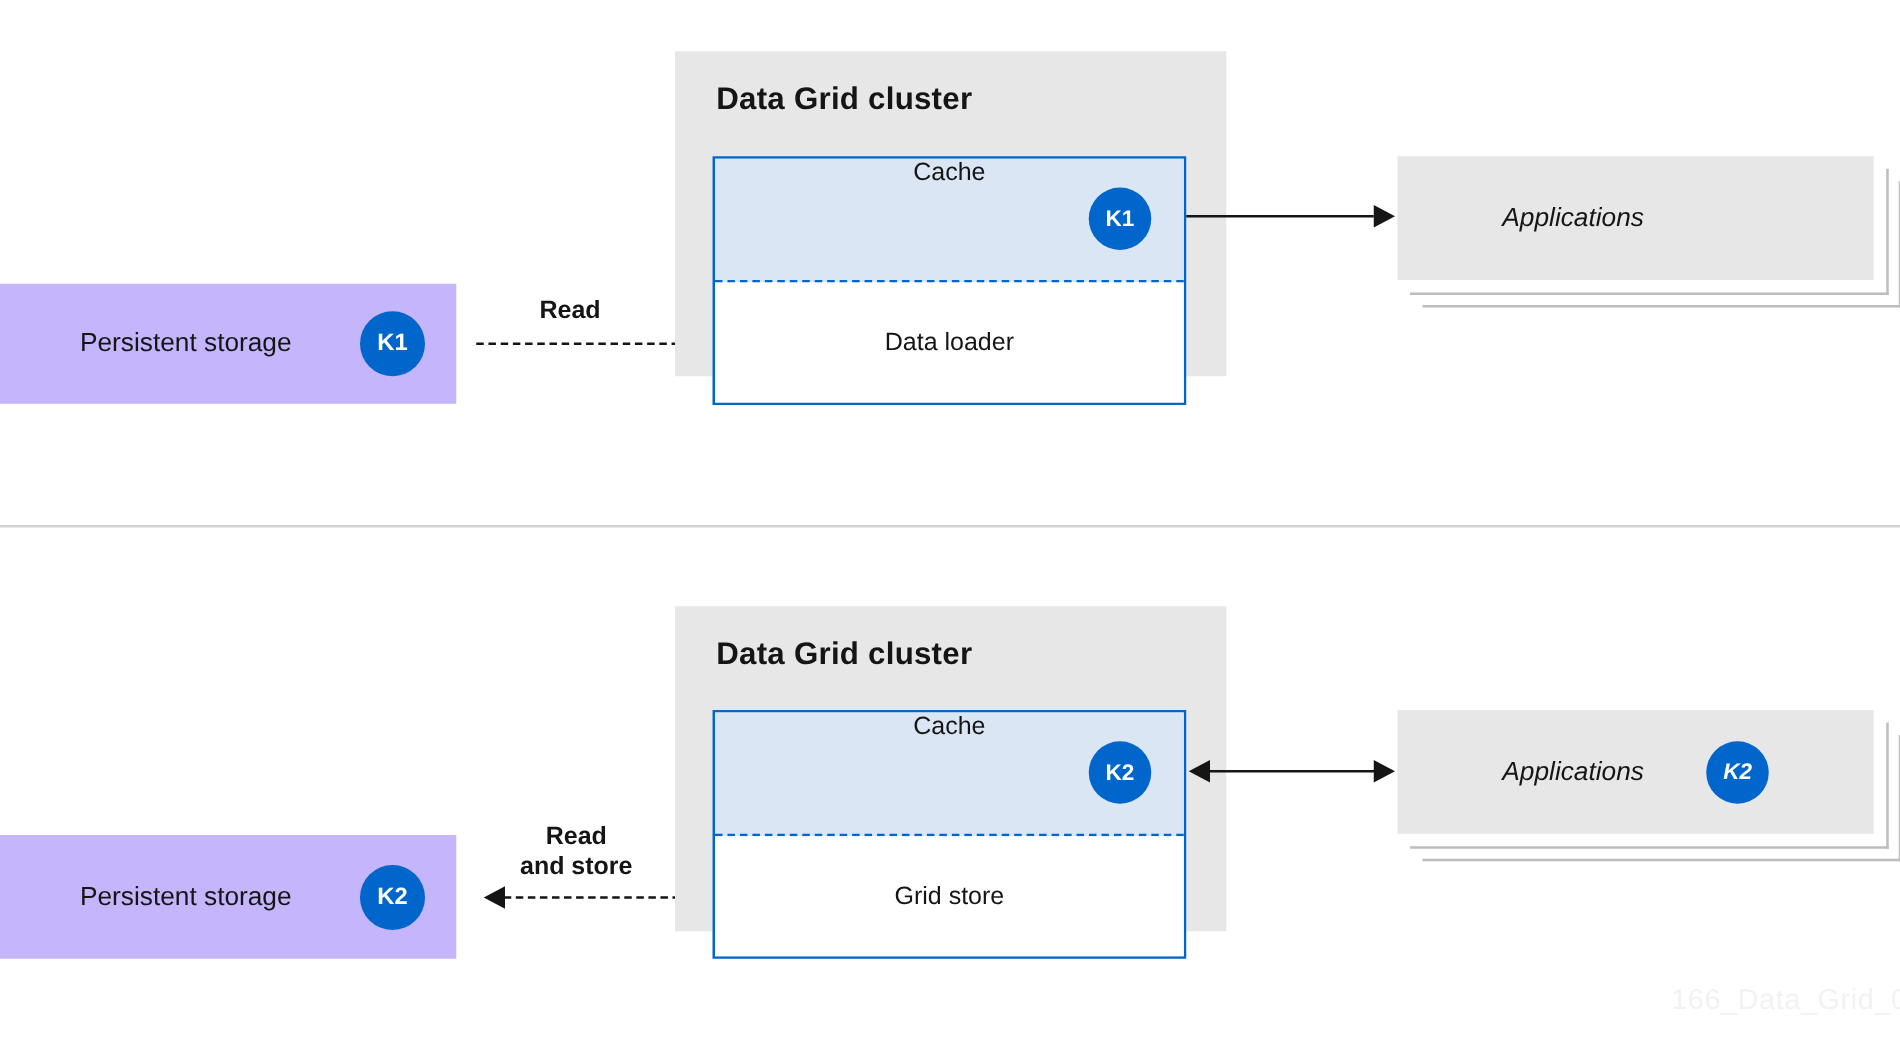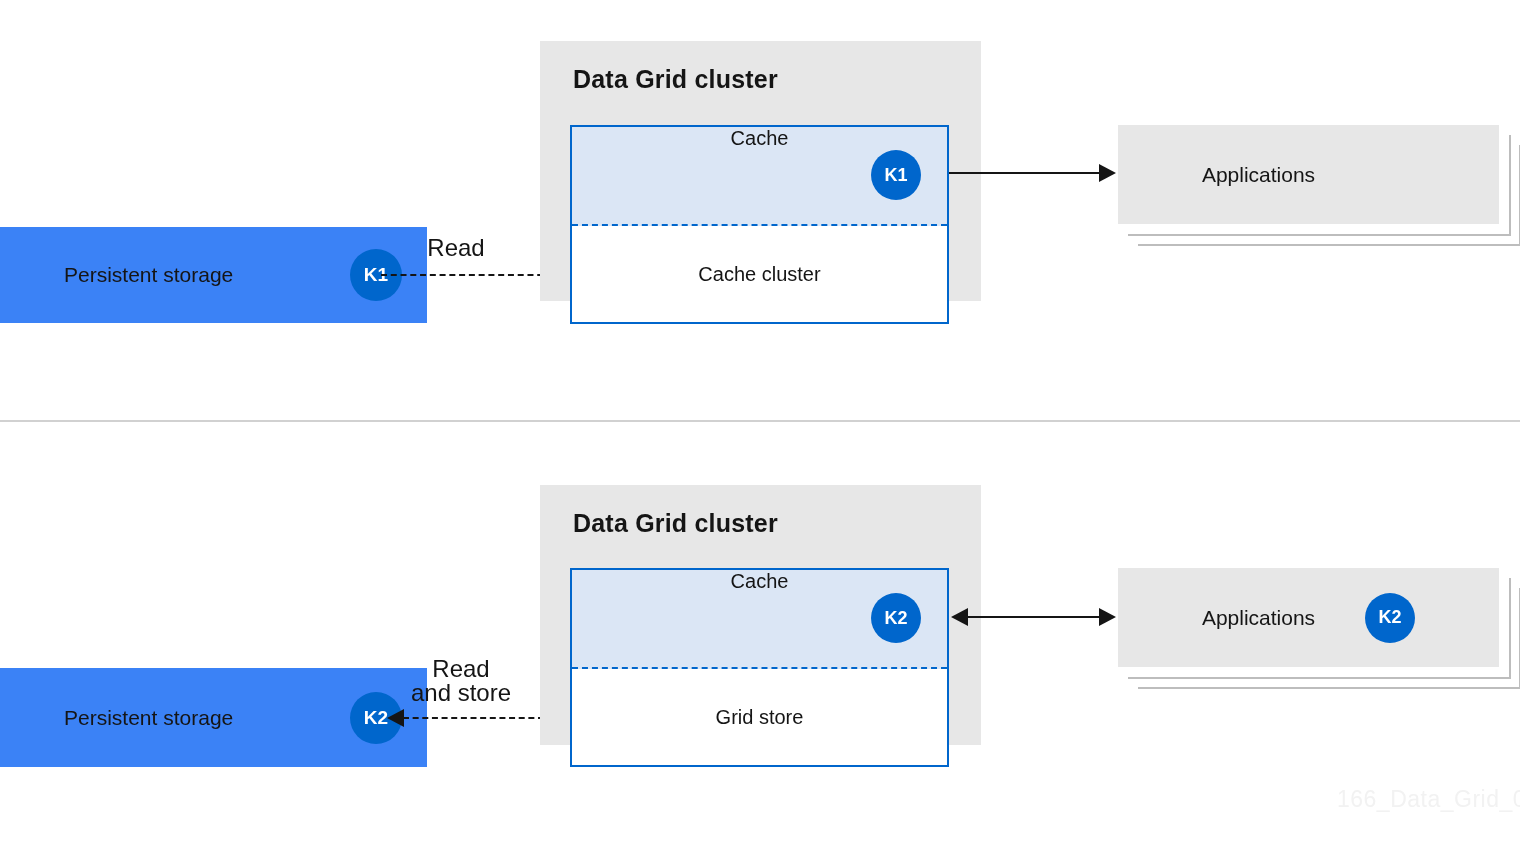--- a/index.html
+++ b/index.html
@@ -19,36 +19,36 @@
              display:flex;align-items:center;justify-content:center;}
   .row-label{font-size:20px;}
   
   .badge{background:#0066cc;color:#ffffff;font-weight:700;border-radius:50%;
          display:flex;align-items:center;justify-content:center;flex:0 0 auto;}
   .badge-50{width:50px;height:50px;font-size:18px;}
   .badge-52{width:52px;height:52px;font-size:19px;}
   .badge-abs{position:absolute;}
   .badge-hidden{visibility:hidden;}
   
-  .ps-box{position:absolute;left:0;width:427px;background:#3b82f6;display:flex;align-items:center;}
+  .ps-box{position:absolute;left:0;width:365px;background:#c4b5fd;display:flex;align-items:center;}
   .ps-label{margin-left:64px;font-size:21px;}
   
   .apps-box{position:absolute;left:1118px;width:381px;height:99px;background:#e7e7e7;
-            display:flex;align-items:center;justify-content:center;gap:50px;}
+            display:flex;align-items:center;justify-content:center;gap:50px;font-style:italic;}
   .apps-label{font-size:21px;}
   .stack-outline{position:absolute;width:381px;height:99px;
                  border-right:2px solid #bdbdbd;border-bottom:2px solid #bdbdbd;}
   
   .line-dashed{position:absolute;height:0;border-top:2px dashed #151515;}
   .line-solid{position:absolute;height:0;border-top:2px solid #151515;}
   .head-right{position:absolute;width:0;height:0;
               border-left:17px solid #151515;border-top:9px solid transparent;border-bottom:9px solid transparent;}
   .head-left{position:absolute;width:0;height:0;
              border-right:17px solid #151515;border-top:9px solid transparent;border-bottom:9px solid transparent;}
-  .arrow-label{position:absolute;text-align:center;font-size:24px;line-height:24px;}
+  .arrow-label{position:absolute;text-align:center;font-size:20px;line-height:24px;font-weight:bold;}
   
   .divider{position:absolute;left:0;top:420px;width:1520px;height:2px;background:#d1d1d1;}
   
   .watermark{position:absolute;left:1337px;top:786px;font-size:23px;font-weight:300;
              color:#f2f2f2;letter-spacing:.5px;white-space:nowrap;}
 </style>
 </head>
 <body>
 
 <div class="canvas">
@@ -63,21 +63,21 @@
   <div class="head-right" style="left:551px;top:266px;"></div>
 
   <div class="cluster" style="left:540px;top:41px;">
     <div class="cluster-title">Data Grid cluster</div>
     <div class="inner">
       <div class="cache-row">
         <span class="row-label">Cache</span>
         <span class="badge badge-50 badge-abs" style="right:26px;top:23px;">K1</span>
       </div>
       <div class="lower-row">
-        <span class="row-label">Cache cluster</span>
+        <span class="row-label">Data loader</span>
       </div>
     </div>
   </div>
 
   <div class="line-solid" style="left:949px;top:172px;width:150px;"></div>
   <div class="head-right" style="left:1099px;top:164px;"></div>
 
   <div class="stack-outline" style="left:1138px;top:145px;"></div>
   <div class="stack-outline" style="left:1128px;top:135px;"></div>
   <div class="apps-box" style="top:125px;">

